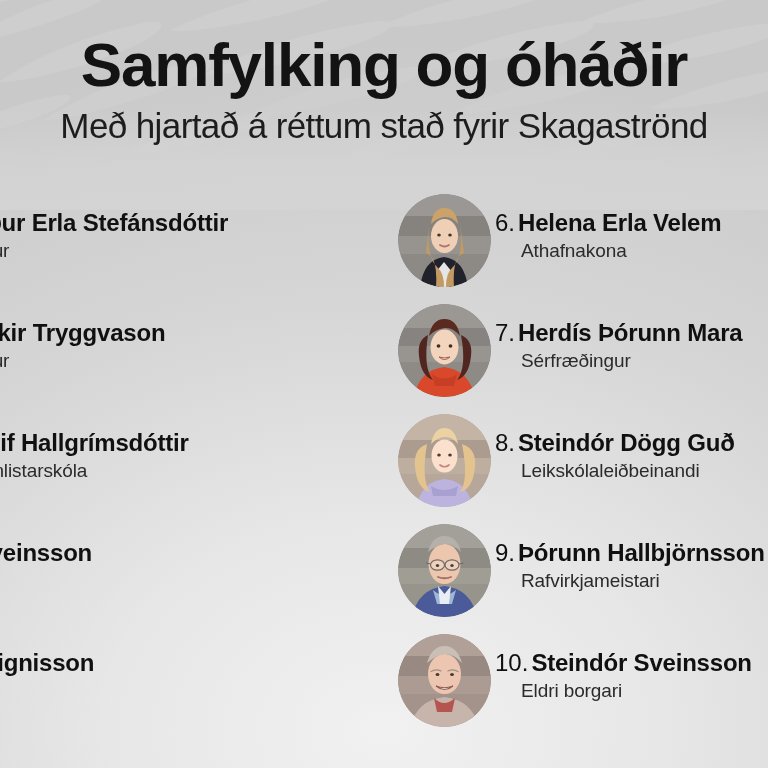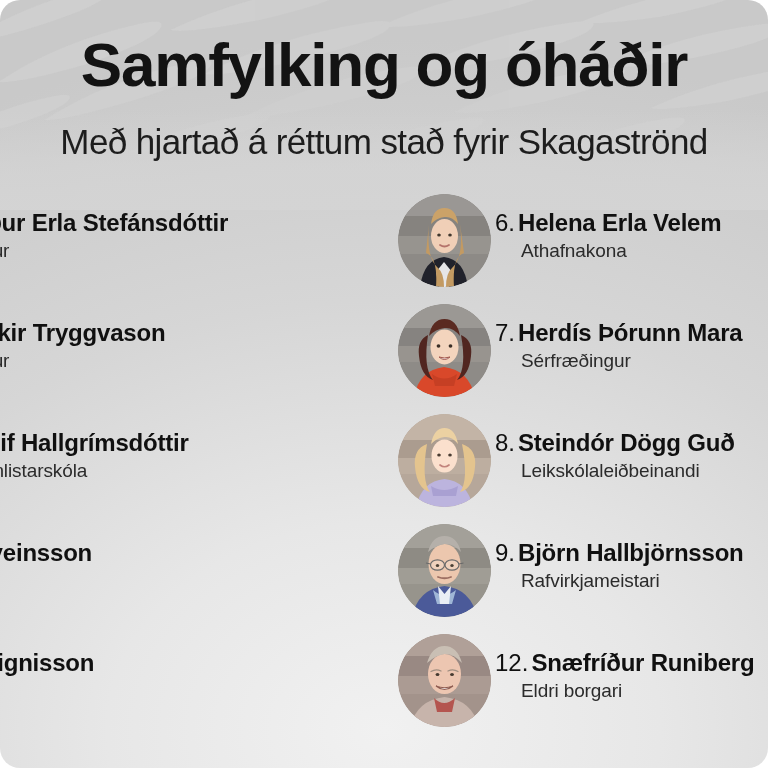--- a/index.html
+++ b/index.html
@@ -10,21 +10,20 @@
     overflow:hidden;
     font-family:"Liberation Sans", sans-serif;
   }
 
   #poster {
     position:relative;
     width:768px; height:768px;
     overflow:hidden;
     background:
       radial-gradient(ellipse 120% 90% at 50% 95%, #f1f1f1 0%, #e7e7e7 30%, #d6d6d6 62%, #c9c9c9 100%);
-    border-radius: 20px;
   }
 
   
   #texture {
     position:absolute;
     left:-40px; top:-30px;
     width:860px; height:200px;
     opacity:.95;
     pointer-events:none;
   }
@@ -48,21 +47,21 @@
     font-size:62px;
     font-weight:700;
     letter-spacing:-1.2px;
     color:#131313;
     line-height:1;
     white-space:nowrap;
   }
 
   #subtitle {
     position:absolute;
-    left:0; top:124px;
+    left:0; top:108px;
     width:768px;
     text-align:center;
     font-size:35px;
     font-weight:400;
     letter-spacing:-0.6px;
     color:#1d1d1d;
     line-height:1;
     white-space:nowrap;
   }
 
@@ -347,21 +346,21 @@
               <line x1="61" y1="40" x2="65.5" y2="39"></line>
             </g>
             <ellipse cx="39.5" cy="41.5" rx="1.7" ry="1.5" fill="#4b4035"></ellipse>
             <ellipse cx="54" cy="41.5" rx="1.7" ry="1.5" fill="#4b4035"></ellipse>
             <path d="M40 53 q6.5 2.5 13 0" stroke="#9c6f62" stroke-width="1.8" fill="none" stroke-linecap="round"></path>
           </g>
         </svg>
       </div>
       <div class="entry-right">
         <div class="nameline">
-          <span class="num">9.</span><span class="pname">Björn Hallbjörnsson</span>
+          <span class="num">9.</span><span class="pname">Þórunn Hallbjörnsson</span>
         </div>
         <div class="role">Rafvirkjameistari</div>
       </div>
     </div>
 
     <div class="row">
       <div class="photo">
         <svg viewBox="0 0 93 93" aria-hidden="true">
           <defs>
               <clipPath id="c10">
@@ -380,21 +379,21 @@
             <ellipse cx="39.5" cy="40.5" rx="1.9" ry="1.6" fill="#463a30"></ellipse>
             <ellipse cx="54" cy="40.5" rx="1.9" ry="1.6" fill="#463a30"></ellipse>
             <path d="M33 37.5 q5 -3 10 -0.5" stroke="#a08e80" stroke-width="1.3" fill="none" stroke-linecap="round"></path>
             <path d="M50 37 q5 -2.5 10 0.5" stroke="#a08e80" stroke-width="1.3" fill="none" stroke-linecap="round"></path>
             <path d="M38 52 q8.5 7 17 0 q-8.5 3.5 -17 0 Z" fill="#fff" stroke="#8f5c50" stroke-width="1.1"></path>
           </g>
         </svg>
       </div>
       <div class="entry-right">
         <div class="nameline">
-          <span class="num">12.</span><span class="pname">Snæfríður Runiberg</span>
+          <span class="num">10.</span><span class="pname">Steindór Sveinsson</span>
         </div>
         <div class="role">Eldri borgari</div>
       </div>
     </div>
 
   </div>
 
 </div>
 
 </body></html>

